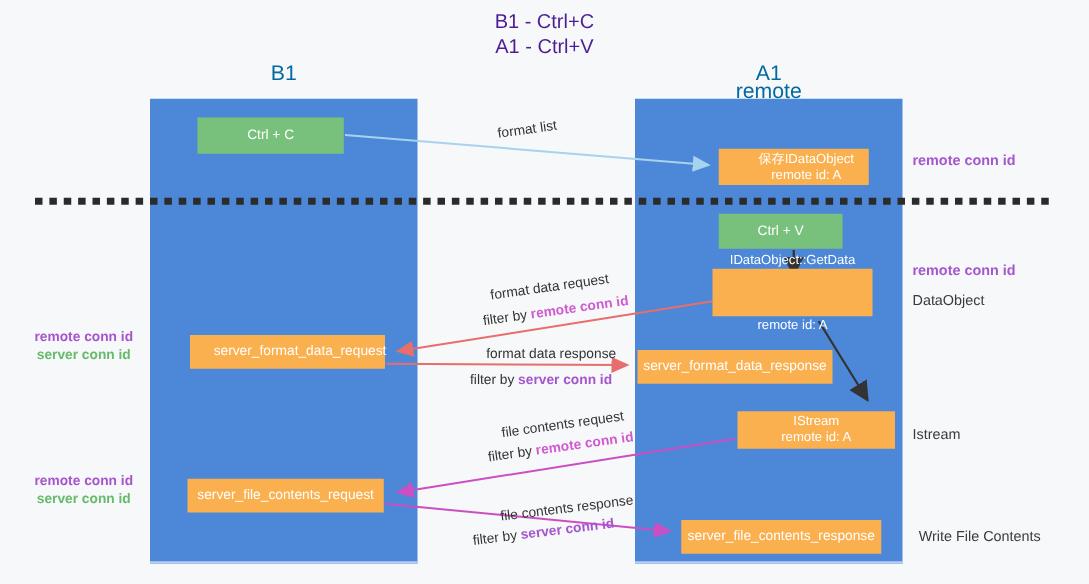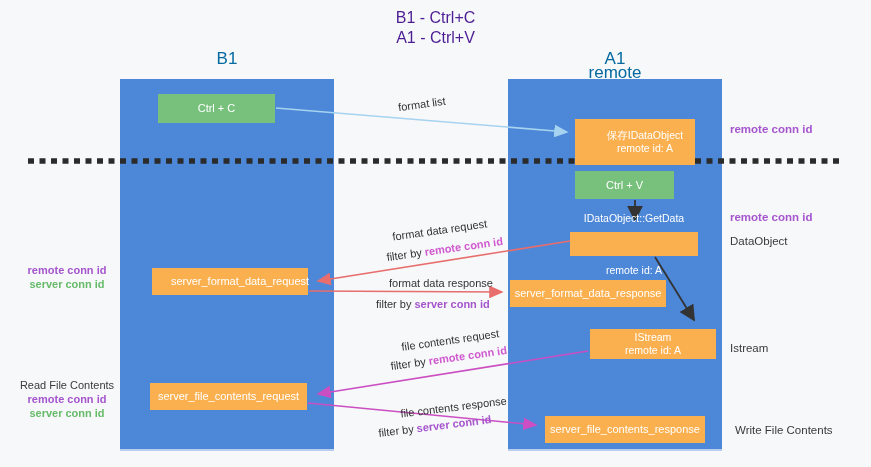--- a/index.html
+++ b/index.html
@@ -77,30 +77,30 @@
   <line x1="309" y1="291" x2="502" y2="292" stroke="#e86d6d" stroke-width="1.6" marker-end="url(#ah-red)"></line>
   <line x1="655" y1="257" x2="694" y2="320" stroke="#333333" stroke-width="1.8" marker-end="url(#ah-black)"></line>
   <line x1="588" y1="351" x2="318" y2="394" stroke="#cb4fc3" stroke-width="1.6" marker-end="url(#ah-mag)"></line>
   <line x1="308" y1="403" x2="536" y2="425" stroke="#cb4fc3" stroke-width="1.6" marker-end="url(#ah-mag)"></line>
 </svg>
 
 <div class="node green" style="left:158px;top:94px;width:117px;height:29px;">
   <span>Ctrl + C</span>
 </div>
 
-<div class="node orange" style="left:575px;top:119px;width:120px;height:46px;padding-left:20px;">
+<div class="node orange" style="left:575px;top:119px;width:120px;height:29px;padding-left:20px;">
   <span class="l2">保存IDataObject</span>
   <span class="l2">remote id: A</span>
 </div>
 
 <div class="node green" style="left:575px;top:171px;width:99px;height:28px;">
   <span>Ctrl + V</span>
 </div>
 
-<div class="node orange" style="left:570px;top:232px;width:128px;height:24px;gap:39px;">
+<div class="node orange" style="left:570px;top:215px;width:128px;height:38px;gap:39px;">
   <span class="l2">IDataObject::GetData</span>
   <span class="l2">remote id: A</span>
 </div>
 
 <div class="node orange" style="left:152px;top:268px;width:156px;height:27px;padding-left:20px;">
   <span>server_format_data_request</span>
 </div>
 
 <div class="node orange" style="left:510px;top:280px;width:156px;height:27px;">
   <span>server_format_data_response</span>
@@ -145,16 +145,15 @@
 <div class="side-label side-purple" style="left:730px;top:211px;">remote conn id</div>
 <div class="side-label" style="left:730px;top:235px;">DataObject</div>
 <div class="side-label" style="left:730px;top:342px;">Istream</div>
 <div class="side-label" style="left:735px;top:424px;">Write File Contents</div>
 
 <div class="left-group" style="left:8px;top:263px;">
   <div class="side-purple">remote conn id</div>
   <div class="side-green">server conn id</div>
 </div>
 <div class="left-group" style="left:8px;top:378px;">
-  <div>Read File Contents</div>
   <div class="side-purple">remote conn id</div>
   <div class="side-green">server conn id</div>
 </div>
 
 </body></html>

